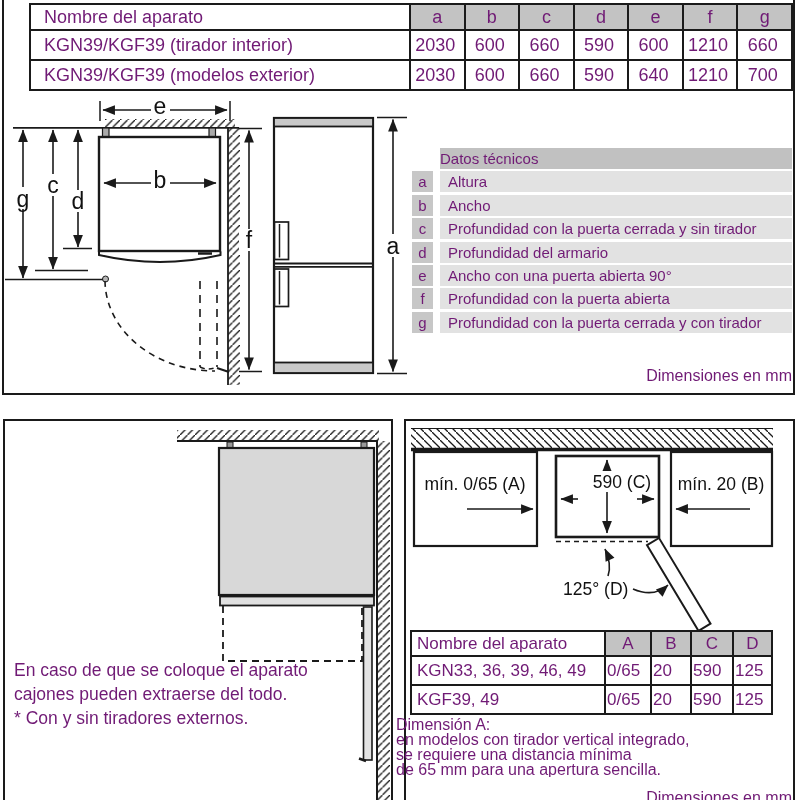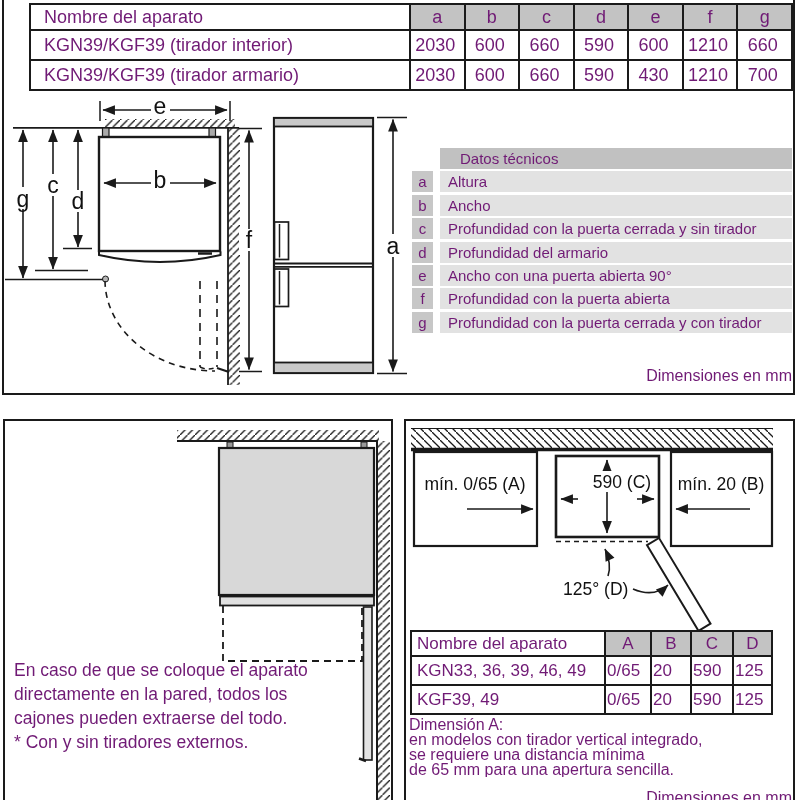--- a/index.html
+++ b/index.html
@@ -10,30 +10,30 @@
   table{border-collapse:collapse;table-layout:fixed;}
   #spec-table{position:absolute;left:29px;top:3px;width:764px;}
   #spec-table td{border:2px solid #1a1a1a;font-size:18px;height:22px;background:#fff;
                  white-space:nowrap;overflow:hidden;}
   #spec-table tr.datarow td{height:26px;}
   #spec-table td.name{padding-left:13px;text-align:left;}
   #spec-table td.letter{background:#c3c3c3;text-align:center;}
   #spec-table td.num{text-align:center;padding-right:5px;}
   
   #datos{position:absolute;left:412px;top:148px;width:380px;font-size:15px;}
-  #datos .hdr{margin-left:28px;height:21px;line-height:21px;background:#c1c1c1;padding-left:20px;}
+  #datos .hdr{margin-left:28px;height:21px;line-height:21px;background:#c1c1c1;padding-left:0;}
   #datos .row{display:flex;margin-top:2.4px;height:21px;line-height:21px;}
   #datos .key{width:21px;background:#c7c7c7;text-align:center;margin-right:7px;}
   #datos .lbl{flex:1;background:#e2e2e2;padding-left:8px;white-space:nowrap;overflow:hidden;}
   
   .mm-note{position:absolute;font-size:16px;}
   #mm-top{right:8px;top:367px;}
   #mm-bottom{right:8px;top:789px;}
   #wall-note{position:absolute;left:14px;top:658px;width:360px;font-size:17.5px;line-height:24px;}
-  #dimA-note{position:absolute;left:409px;top:717px;width:384px;font-size:16px;line-height:15px;
+  #dimA-note{position:absolute;left:396px;top:717px;width:384px;font-size:16px;line-height:15px;
              white-space:nowrap;overflow:hidden;}
   
   #clear-table{position:absolute;left:410px;top:630px;width:361px;}
   #clear-table td{border:2px solid #1a1a1a;font-size:17px;height:21px;background:#fff;
                   white-space:nowrap;overflow:hidden;}
   #clear-table tr.datarow td{height:25px;}
   #clear-table td.name{padding-left:5px;text-align:left;}
   #clear-table td.letter{background:#c3c3c3;text-align:center;}
   #clear-table td.val{text-align:left;}
   
@@ -69,26 +69,26 @@
       <td class="name">KGN39/KGF39 (tirador interior)</td>
       <td class="num">2030</td>
       <td class="num">600</td>
       <td class="num">660</td>
       <td class="num">590</td>
       <td class="num">600</td>
       <td class="num">1210</td>
       <td class="num">660</td>
     </tr>
     <tr class="datarow">
-      <td class="name">KGN39/KGF39 (tirador armario)</td>
+      <td class="name">KGN39/KGF39 (modelos exterior)</td>
       <td class="num">2030</td>
       <td class="num">600</td>
       <td class="num">660</td>
       <td class="num">590</td>
-      <td class="num">430</td>
+      <td class="num">640</td>
       <td class="num">1210</td>
       <td class="num">700</td>
     </tr>
   </tbody>
     </table>
 
   <div id="datos">
     <div class="hdr">Datos técnicos</div>
     <div class="row">
       <div class="key">a</div>
@@ -244,21 +244,20 @@
       <line x1="556" y1="541.5" x2="648" y2="541.5" stroke-width="1.6" stroke-dasharray="5,4"></line>
       <rect x="645" y="538" width="14" height="100" fill="#fff" stroke-width="2" transform="rotate(-31 659 538)"></rect>
       <text class="smalllabel" x="563" y="595" stroke="none">125° (D)</text>
       <path d="M633,589 Q654,598 668,585" stroke-width="1.6" marker-end="url(#arr)"></path>
       <path d="M608,576 Q612,564 605,549" stroke-width="1.6" marker-end="url(#arr)"></path>
     </g>
   </svg>
 
   <div id="wall-note">
     <div>En caso de que se coloque el aparato</div>
-    <div>directamente en la pared, todos los</div>
     <div>cajones pueden extraerse del todo.</div>
     <div>* Con y sin tiradores externos.</div>
   </div>
 
   <table id="clear-table">
     <colgroup>
         <col style="width:194px">
         <col style="width:46px">
         <col style="width:40px">
         <col style="width:42px">

